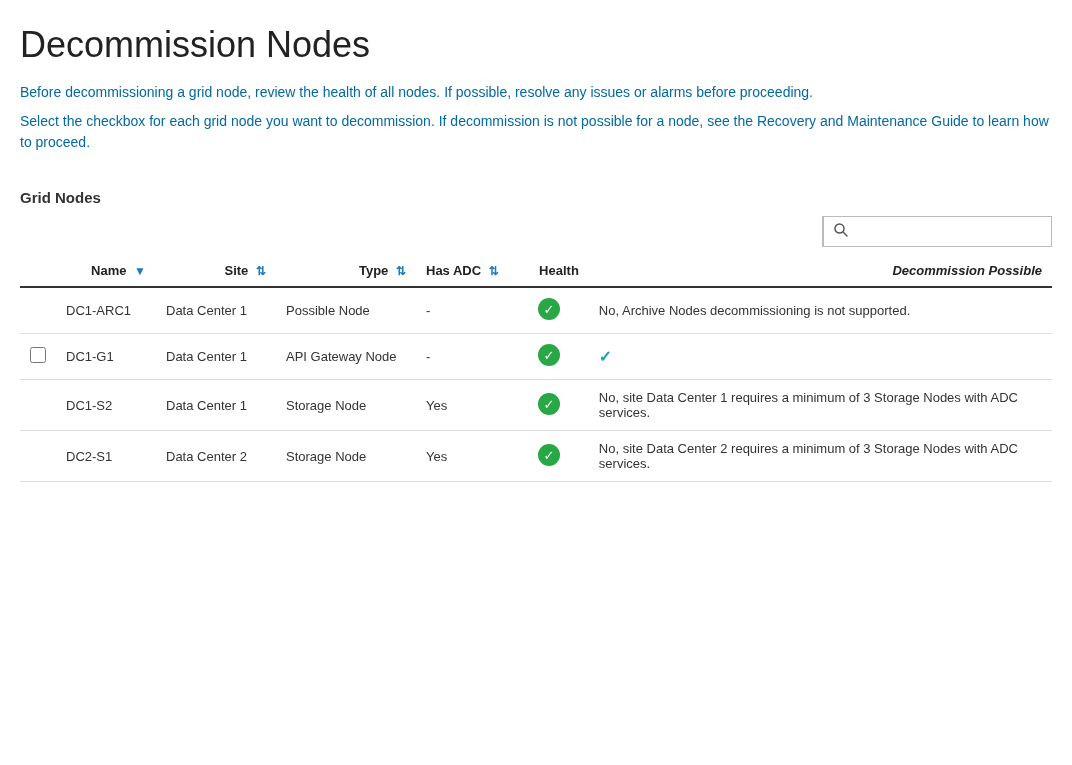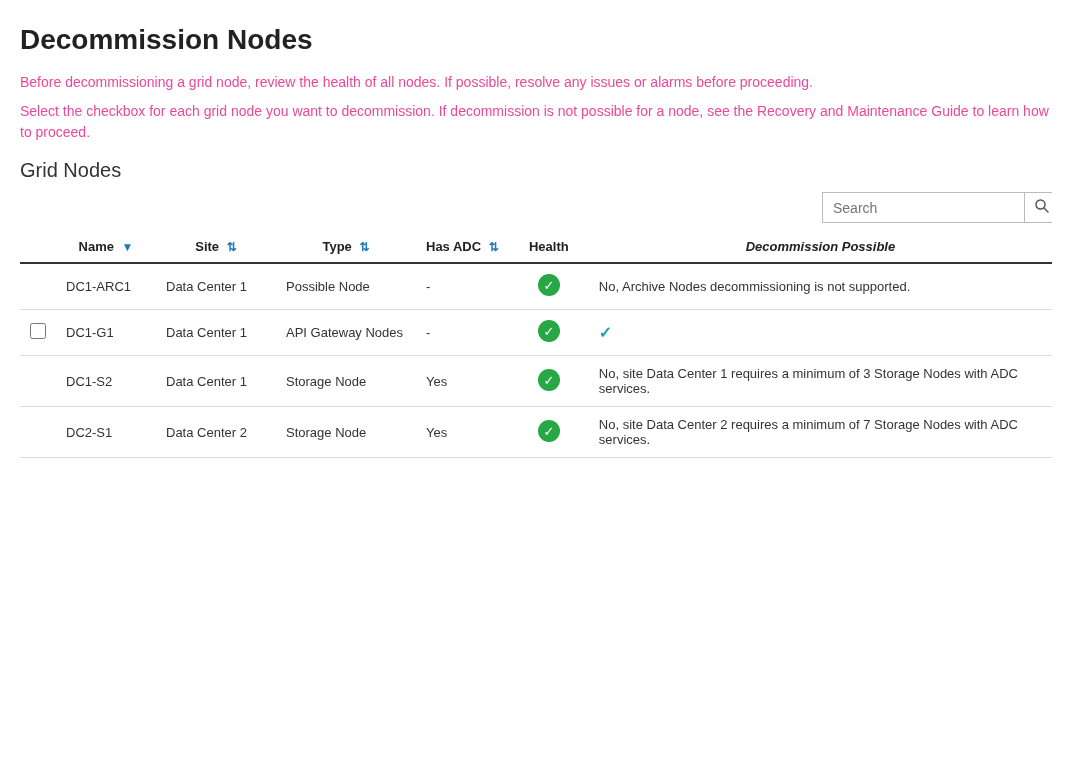--- a/index.html
+++ b/index.html
@@ -4,34 +4,34 @@
   <style>
     * { box-sizing: border-box; margin: 0; padding: 0; }
     body {
       font-family: Arial, sans-serif;
       font-size: 14px;
       color: #333;
       background: #fff;
       padding: 24px 20px;
     }
     h1 {
-      font-size: 28px;
-      font-weight: 700;
+      font-size: 36px;
+      font-weight: 400;
       color: #222;
       margin-bottom: 16px;
     }
     .description {
       margin-bottom: 8px;
       line-height: 1.5;
-      color: #ec4899;
+      color: #0369a1;
     }
     .section-title {
-      font-weight: normal;
-      font-size: 20px;
-      margin: 16px 0 10px 0;
+      font-weight: bold;
+      font-size: 15px;
+      margin: 36px 0 10px 0;
     }
     .search-bar-row {
       display: flex;
       justify-content: flex-end;
       margin-bottom: 8px;
     }
     .search-wrapper {
       display: flex;
       border: 1px solid #bbb;
       align-items: center;
@@ -56,21 +56,21 @@
     }
     table {
       width: 100%;
       border-collapse: collapse;
     }
     thead tr {
       border-bottom: 2px solid #333;
     }
     th {
       padding: 8px 10px;
-      text-align: center;
+      text-align: right;
       font-weight: bold;
       font-size: 13px;
       color: #222;
       white-space: nowrap;
     }
     td {
       padding: 10px 10px;
       font-size: 13px;
       color: #333;
       border-bottom: 1px solid #ddd;
@@ -130,21 +130,20 @@
 <body>
 
 <h1>Decommission Nodes</h1>
 <p class="description">Before decommissioning a grid node, review the health of all nodes. If possible, resolve any issues or alarms before proceeding.</p>
 <p class="description">Select the checkbox for each grid node you want to decommission. If decommission is not possible for a node, see the Recovery and Maintenance Guide to learn how to proceed.</p>
 
 <div class="section-title">Grid Nodes</div>
 
 <div class="search-bar-row">
   <div class="search-wrapper">
-    <input class="search-input" type="text" placeholder="Search" style="">
     <button class="search-btn">
       <svg width="14" height="14" viewBox="0 0 14 14" fill="none" xmlns="http://www.w3.org/2000/svg">
         <circle cx="5.5" cy="5.5" r="4.5" stroke="#555" stroke-width="1.5"></circle>
         <line x1="9" y1="9" x2="13" y2="13" stroke="#555" stroke-width="1.5" stroke-linecap="round"></line>
       </svg>
     </button>
   </div>
 </div>
 
 <table>
@@ -178,37 +177,37 @@
         <td>Data Center 1</td>
         <td>Possible Node</td>
         <td>-</td>
         <td style="text-align: center;"><span class="green-check-circle"></span></td>
         <td>No, Archive Nodes decommissioning is not supported.</td>
       </tr>
       <tr>
         <td class="checkbox-cell"><input type="checkbox" style=""></td>
         <td>DC1-G1</td>
         <td>Data Center 1</td>
-        <td>API Gateway Nodes</td>
+        <td>API Gateway Node</td>
         <td>-</td>
         <td style="text-align: center;"><span class="green-check-circle"></span></td>
         <td><span class="teal-check">✓</span></td>
       </tr>
       <tr>
         <td class="checkbox-cell"></td>
         <td>DC1-S2</td>
         <td>Data Center 1</td>
         <td>Storage Node</td>
         <td>Yes</td>
         <td style="text-align: center;"><span class="green-check-circle"></span></td>
         <td>No, site Data Center 1 requires a minimum of 3 Storage Nodes with ADC services.</td>
       </tr>
       <tr>
         <td class="checkbox-cell"></td>
         <td>DC2-S1</td>
         <td>Data Center 2</td>
         <td>Storage Node</td>
         <td>Yes</td>
         <td style="text-align: center;"><span class="green-check-circle"></span></td>
-        <td>No, site Data Center 2 requires a minimum of 7 Storage Nodes with ADC services.</td>
+        <td>No, site Data Center 2 requires a minimum of 3 Storage Nodes with ADC services.</td>
       </tr>
     </tbody>
 </table>
 
 </body></html>

